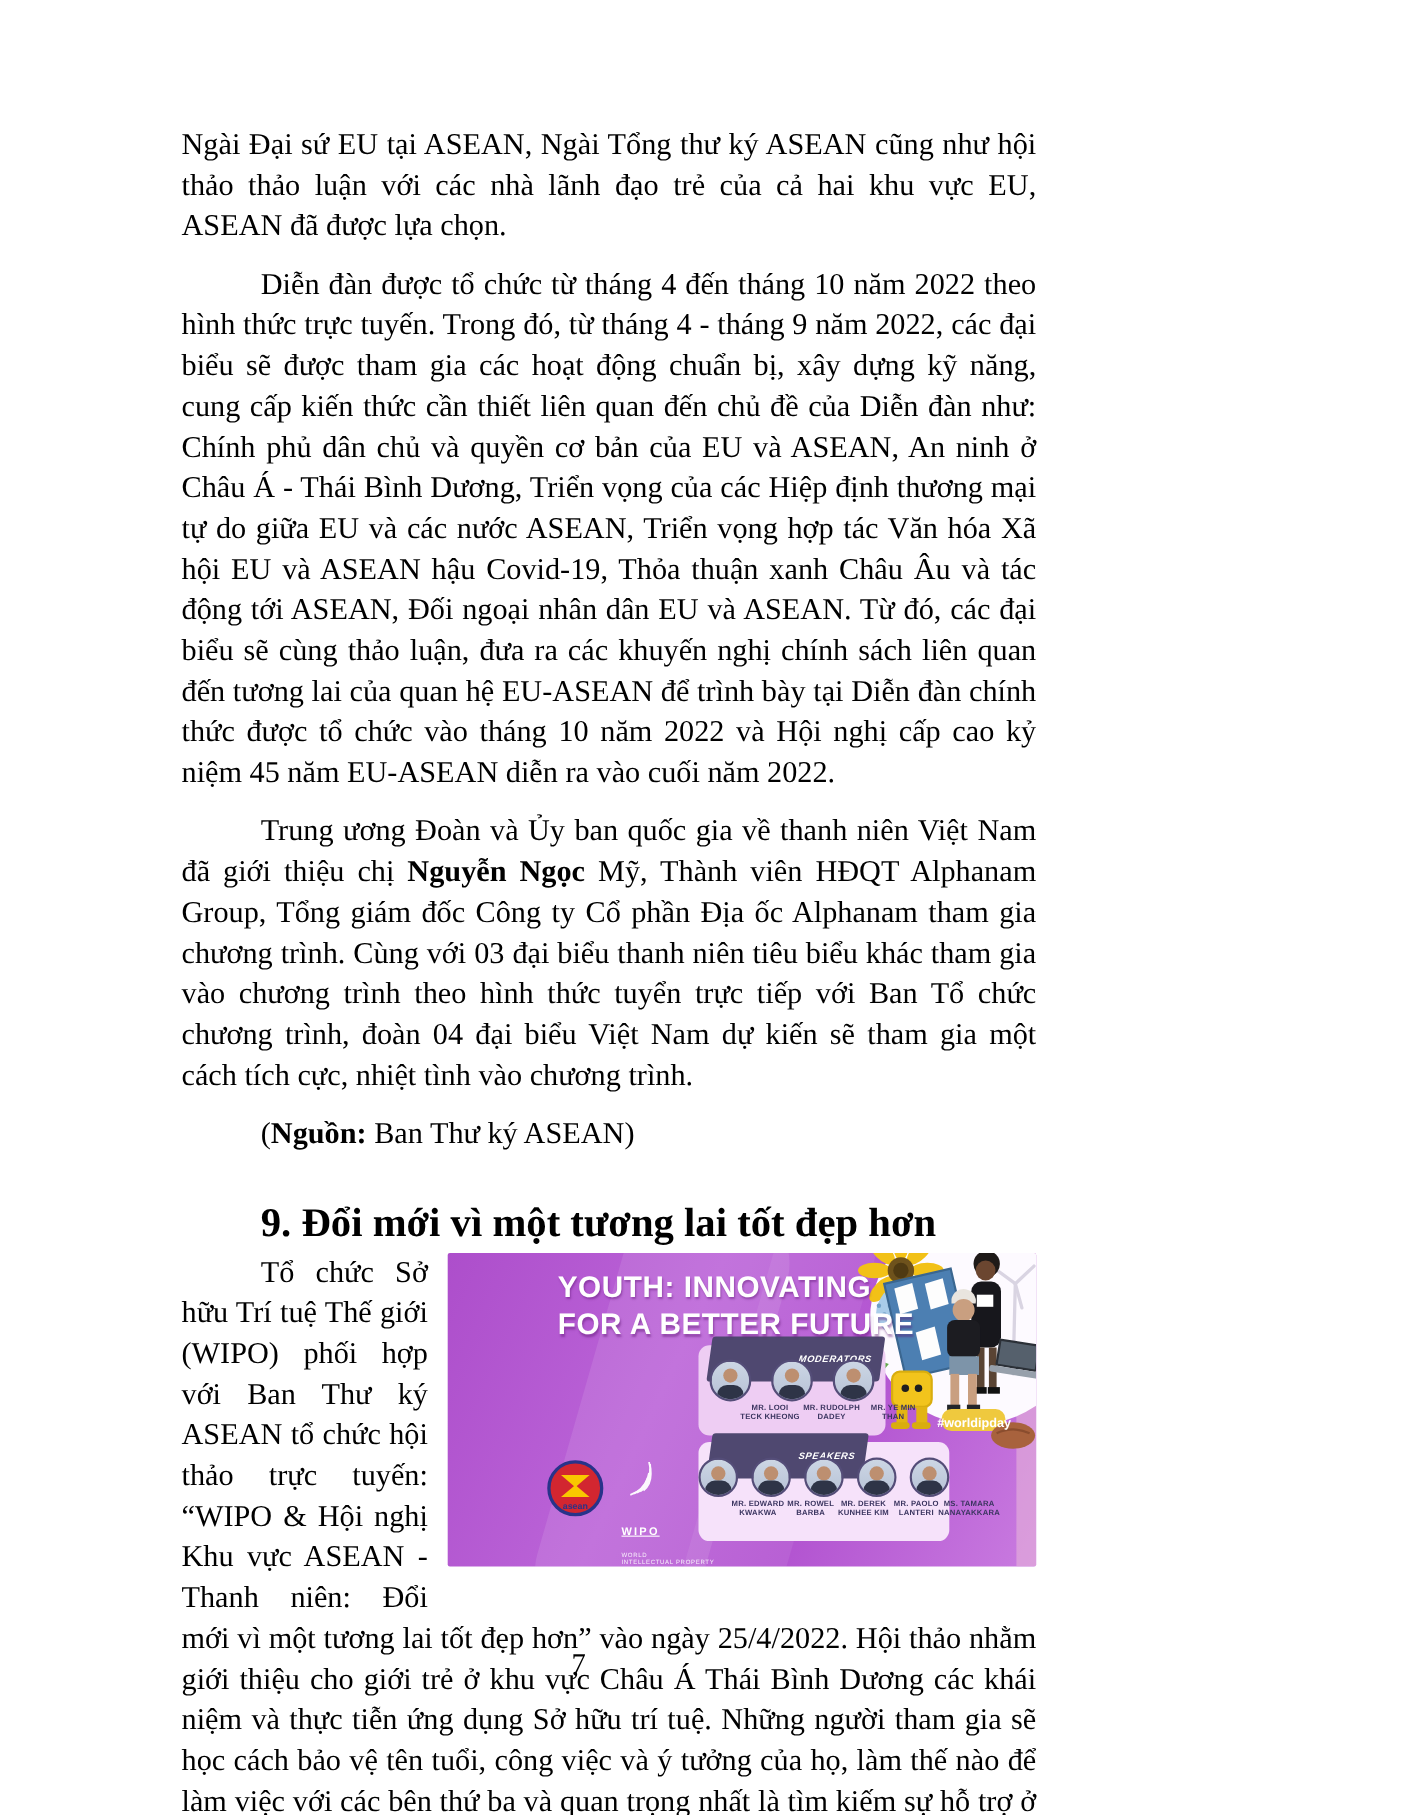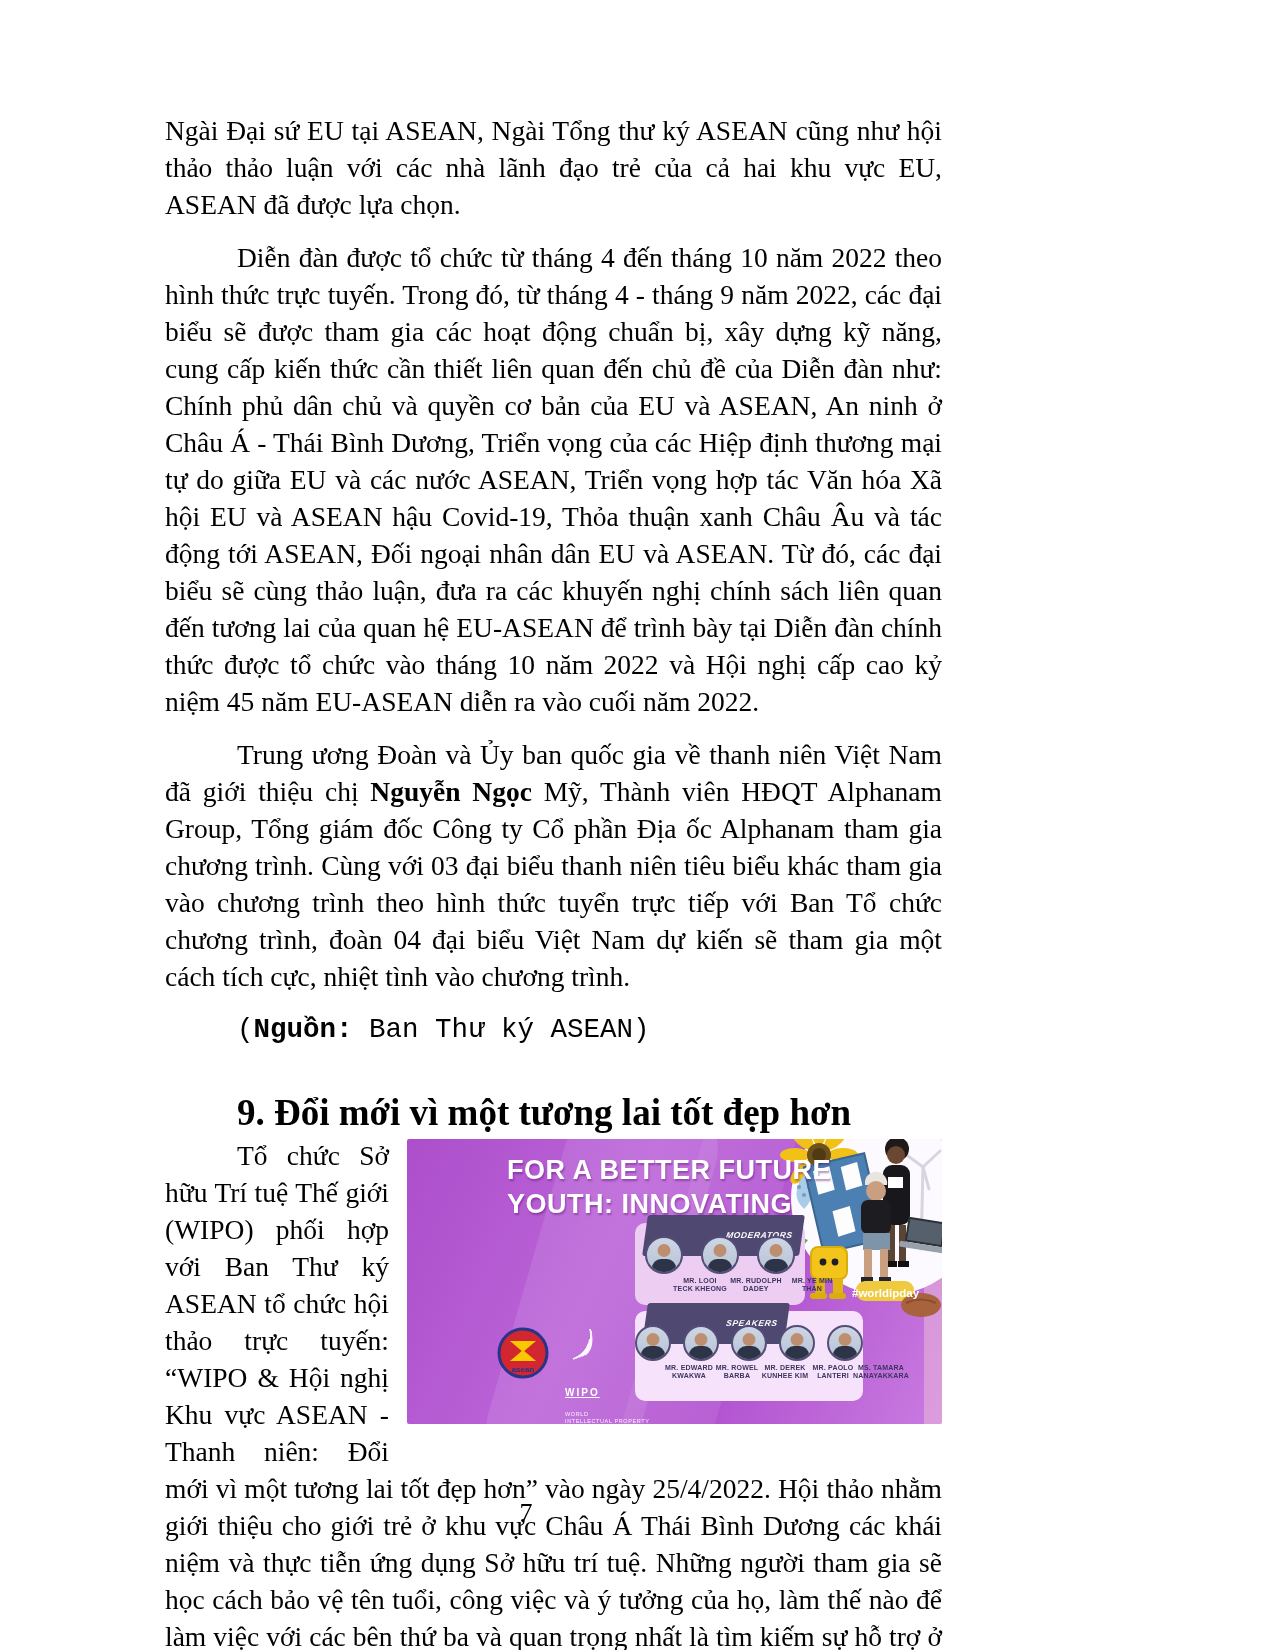--- a/index.html
+++ b/index.html
@@ -90,21 +90,21 @@
     margin-top:3px; text-align:center;
     font-size:7px; line-height:8px; font-weight:bold; color:#3b3560;
     letter-spacing:.2px; white-space:nowrap;
   }
   .asean-logo{ position:absolute; left:18px; top:188px; z-index:3; }
   .wipo-logo{ position:absolute; left:86px; top:190px; z-index:3; color:#ffffff; }
   .wipo-word{ font-size:10px; font-weight:bold; letter-spacing:2px; margin-top:2px;text-decoration:underline; }
   .wipo-sub{ font-size:5.5px; line-height:7px; letter-spacing:.6px; opacity:.9; }
   .collage{ position:absolute; right:0; top:0; z-index:1; }
 
-  .source-line{ margin-bottom:0;font-family:Liberation Mono, monospace; }
+  .source-line{ margin-bottom:0; }
   .page-number{
     position:absolute; top:1498px; left:0; width:100%;
     text-align:center; font-size:26px;
   }
   b{ font-weight:bold; }
 </style>
 </head>
 <body>
 
 <div class="page">
@@ -120,22 +120,22 @@
   <h2 class="section-heading">9. Đổi mới vì một tương lai tốt đẹp hơn</h2>
 
   <div class="body-text indent s9-block">
 
     
     <div class="banner">
       <div class="band band1"></div>
       <div class="band band2"></div>
 
       <div class="banner-title">
+        <div>YOUTH: INNOVATING</div>
         <div>FOR A BETTER FUTURE</div>
-        <div>YOUTH: INNOVATING</div>
       </div>
 
 
       <div class="panel mods-panel">
         <div class="panel-chip">MODERATORS</div>
         <div class="avatar-row">
           <div class="avatar-item">
             <div class="avatar"></div>
             <div class="avatar-name">
                 <div>MR. LOOI</div>

